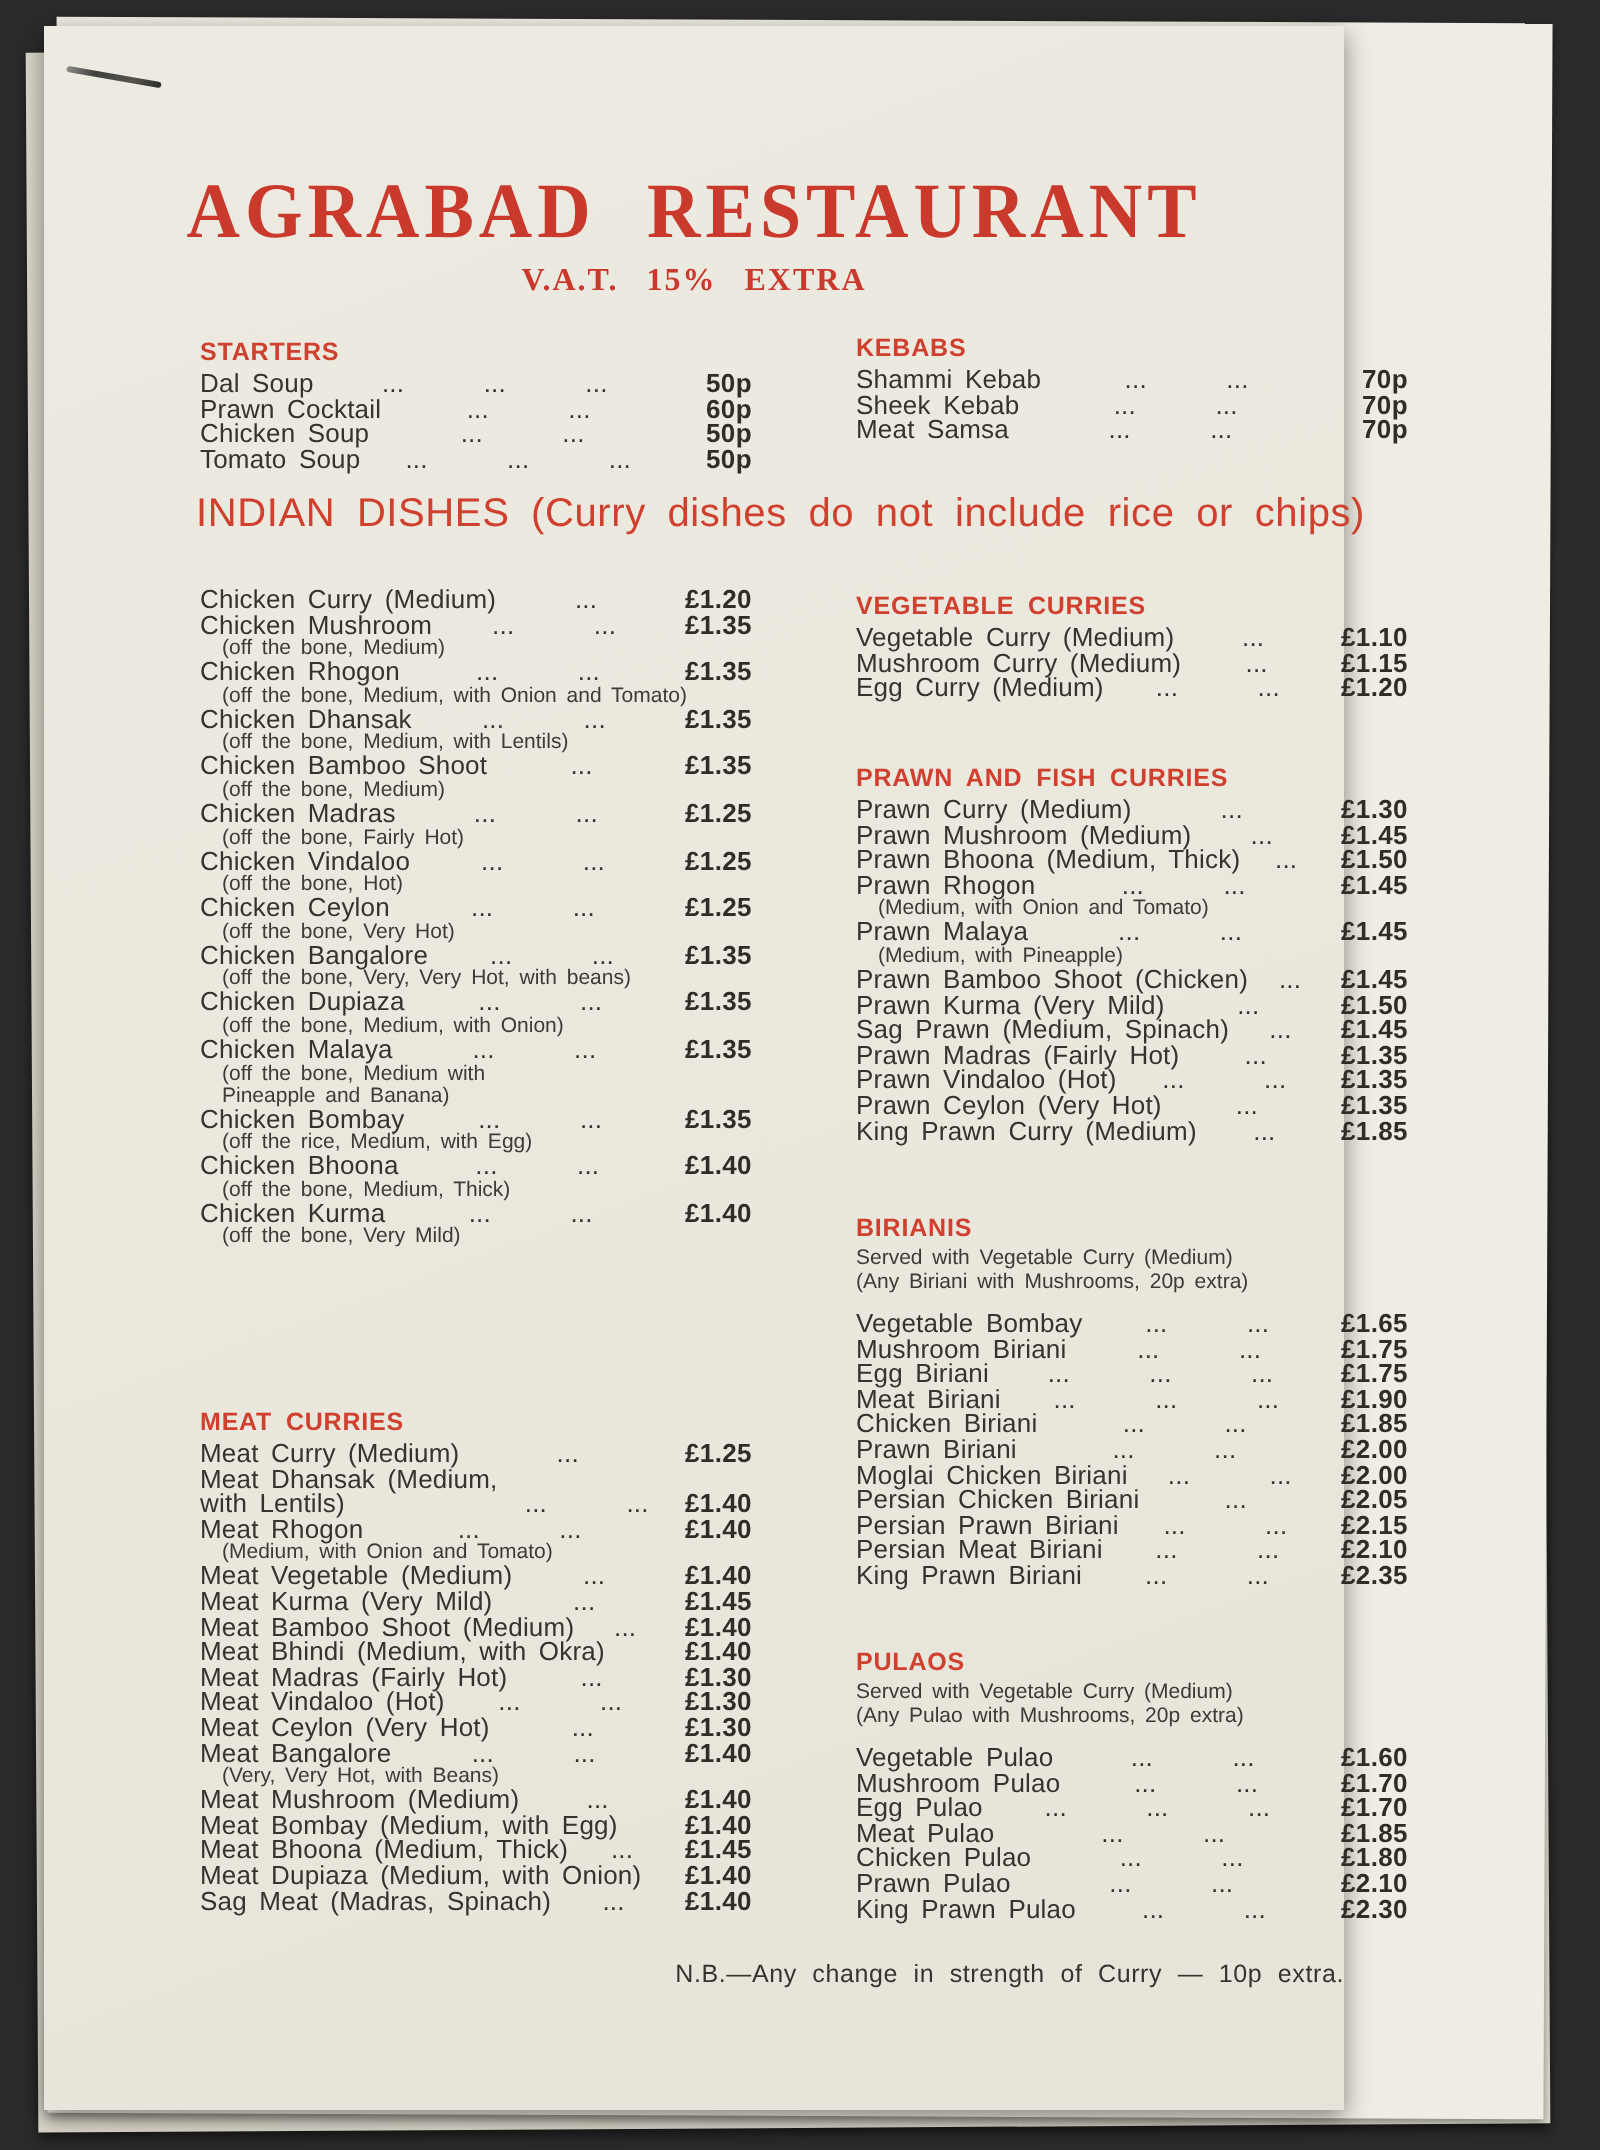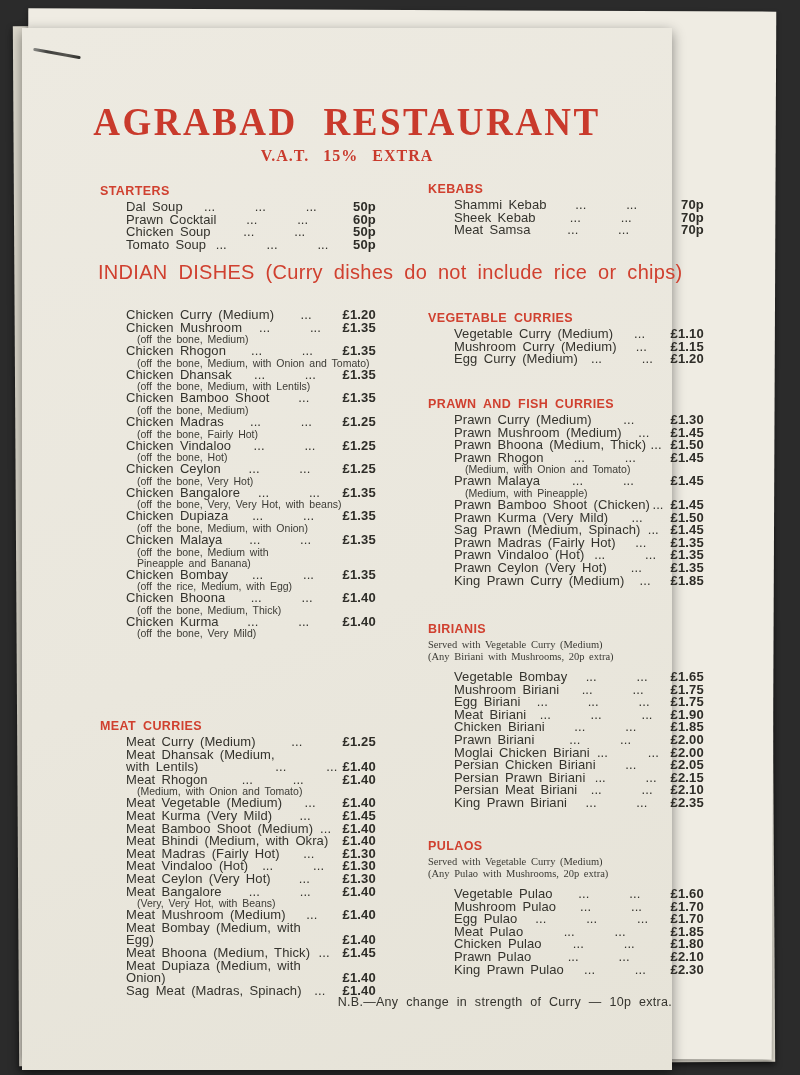--- a/index.html
+++ b/index.html
@@ -8,21 +8,21 @@
     background:#2b2b2b;
     font-family:"Liberation Sans",sans-serif;
     position:relative;
   }
   .stage{position:absolute;inset:0;}
   
   .sheet{position:absolute;background:#e7e4da;}
   .sheet.b1{left:16px;top:24px;width:756px;height:1040px;transform:rotate(-.35deg);background:#dcd8cc;box-shadow:0 3px 6px rgba(0,0,0,.5);}
   .sheet.b2{left:26px;top:10px;width:748px;height:1048px;transform:rotate(.25deg);background:#efece3;box-shadow:0 2px 5px rgba(0,0,0,.4);}
   .paper{
-    position:absolute;left:22px;top:28px;width:650px;height:1042px;
+    position:absolute;left:22px;top:13px;width:650px;height:1042px;
     background:linear-gradient(160deg,#edeae1 0%,#eae7dd 55%,#e6e3d8 100%);
     box-shadow:0 4px 12px rgba(0,0,0,.45);
   }
   .staple{
     position:absolute;left:11px;top:24px;width:48px;height:2.5px;
     background:linear-gradient(90deg,#8a8a86,#3f3f3c 30%,#55544f 70%,#2e2e2b);
     transform:rotate(10deg);border-radius:2px;
   }
   .title{
     position:absolute;left:0;top:72px;width:100%;text-align:center;
@@ -44,23 +44,23 @@
     color:#35342e;font-size:12.5px;letter-spacing:.3px;word-spacing:4px;
   }
   .sec{position:absolute;width:276px;}
   .col-l{left:78px;}
   .col-r{left:406px;}
   .sec h3{
     margin:0 0 3px 0;color:#d0402f;
     font-size:12.5px;font-weight:bold;letter-spacing:.4px;word-spacing:3px;
   }
   .subnote{
-    color:#3b3a34;font-size:10.5px;line-height:11.5px;word-spacing:2px;white-space:pre-line;font-family:Liberation Serif, serif;
-  }
-  .items{margin-top:2px;margin-left:26px;}
+    color:#3b3a34;font-size:10.5px;line-height:11.5px;word-spacing:2px;white-space:pre-line;
+  }
+  .items{margin-top:2px;}
   .items.gap{margin-top:9px;}
   .row{
     display:flex;align-items:flex-end;
     color:#34332d;font-size:13px;line-height:12.6px;
     letter-spacing:.1px;word-spacing:2.5px;
   }
   .nm{white-space:pre-line;}
   .dots{
     flex:1;text-align:center;white-space:nowrap;overflow:hidden;
     word-spacing:36px;color:#34332d;min-width:6px;

